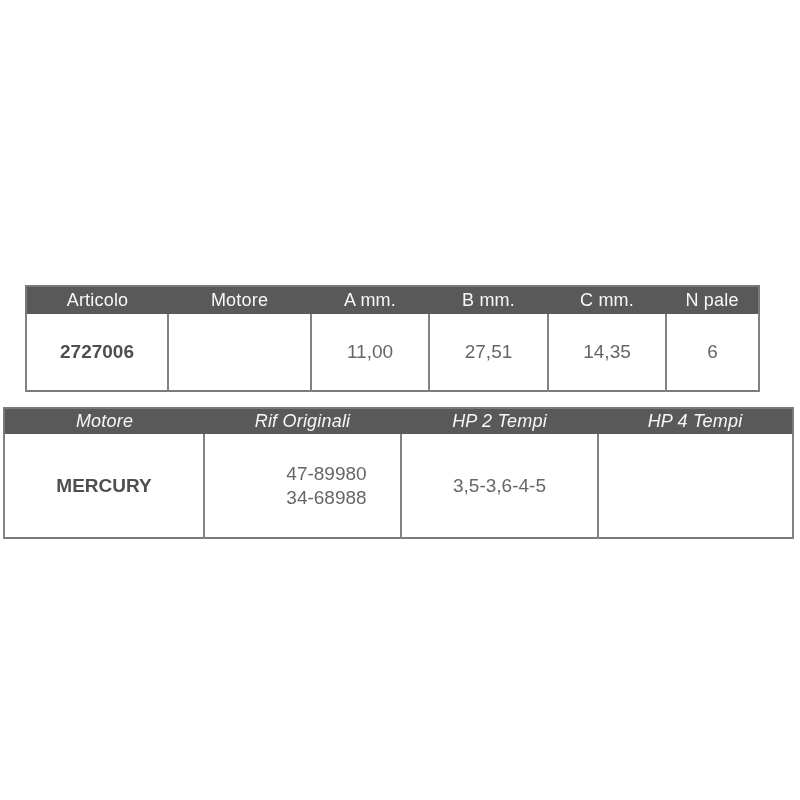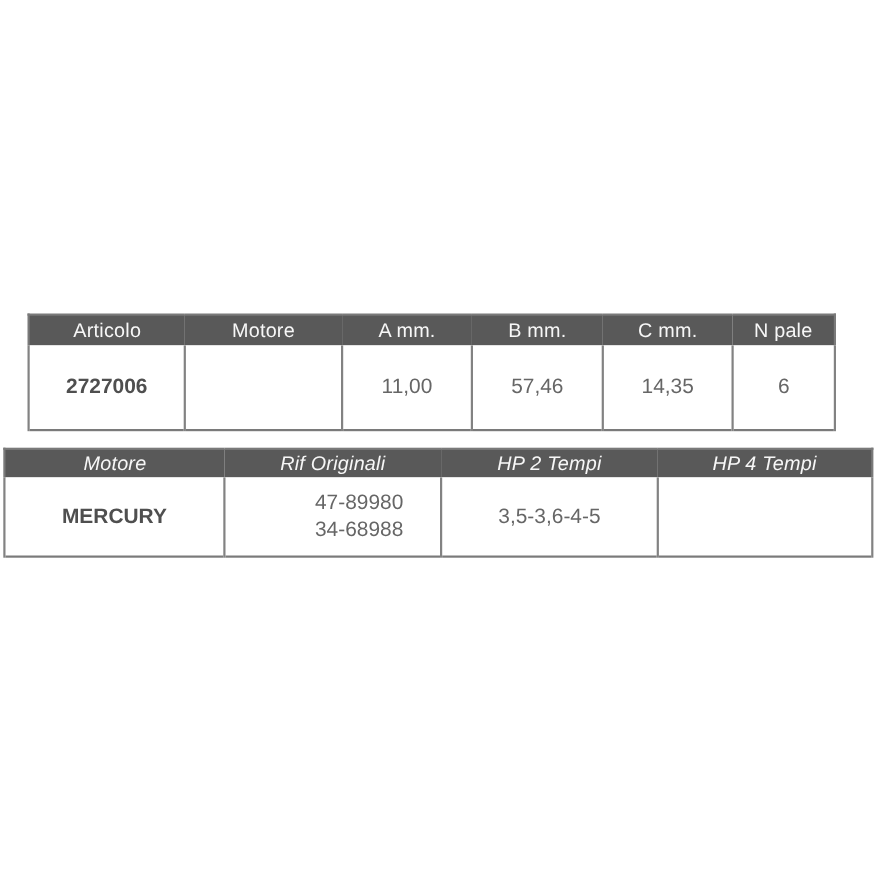--- a/index.html
+++ b/index.html
@@ -47,21 +47,21 @@
   table.tbl td.bold {
     font-weight: 700;
     color: #4f4f4f;
     font-size: 19px;
   }
   #spec-table { left: 25px; top: 285px; width: 733px; }
   #spec-table thead tr { height: 28px; }
   #spec-table tbody tr { height: 77px; }
   #engine-table { left: 3px; top: 407px; width: 789px; }
   #engine-table thead tr { height: 26px; font-style: italic; }
-  #engine-table tbody tr { height: 72px; }
+  #engine-table tbody tr { height: 104px; }
   .two-line div { line-height: 24px; padding-left: 48px; }
 </style>
 </head>
 <body>
 
 <div class="canvas">
 
   <table class="tbl" id="spec-table">
     <colgroup>
       <col style="width:142px">
@@ -79,21 +79,21 @@
         <th>B mm.</th>
         <th>C mm.</th>
         <th>N pale</th>
       </tr>
     </thead>
     <tbody>
       <tr>
         <td class="bold">2727006</td>
         <td></td>
         <td>11,00</td>
-        <td>57,46</td>
+        <td>27,51</td>
         <td>14,35</td>
         <td>6</td>
       </tr>
     </tbody>
   </table>
 
   <table class="tbl" id="engine-table">
     <colgroup>
       <col style="width:200px">
       <col style="width:197px">

